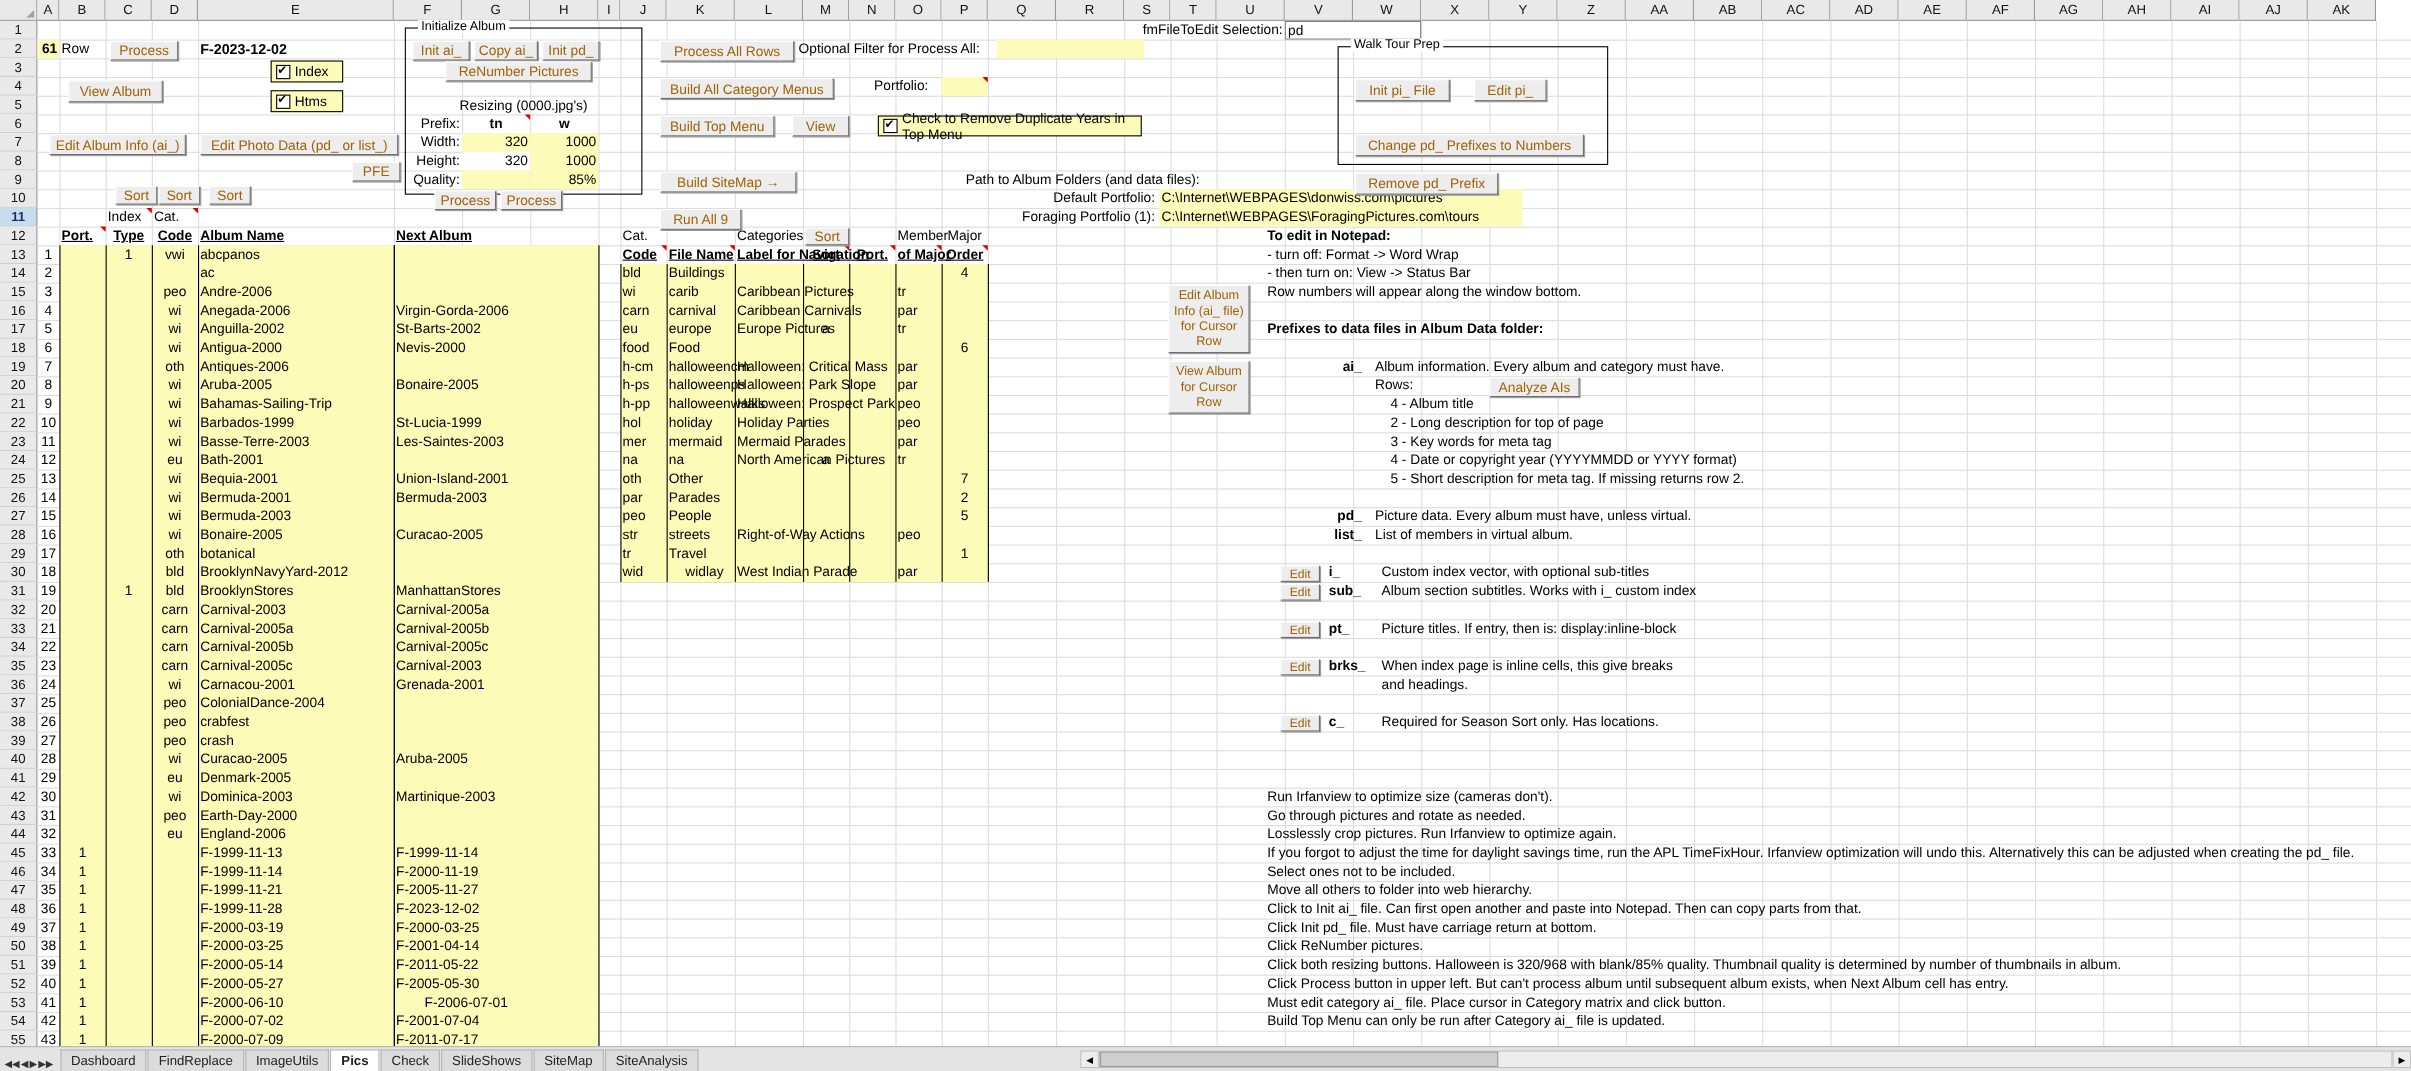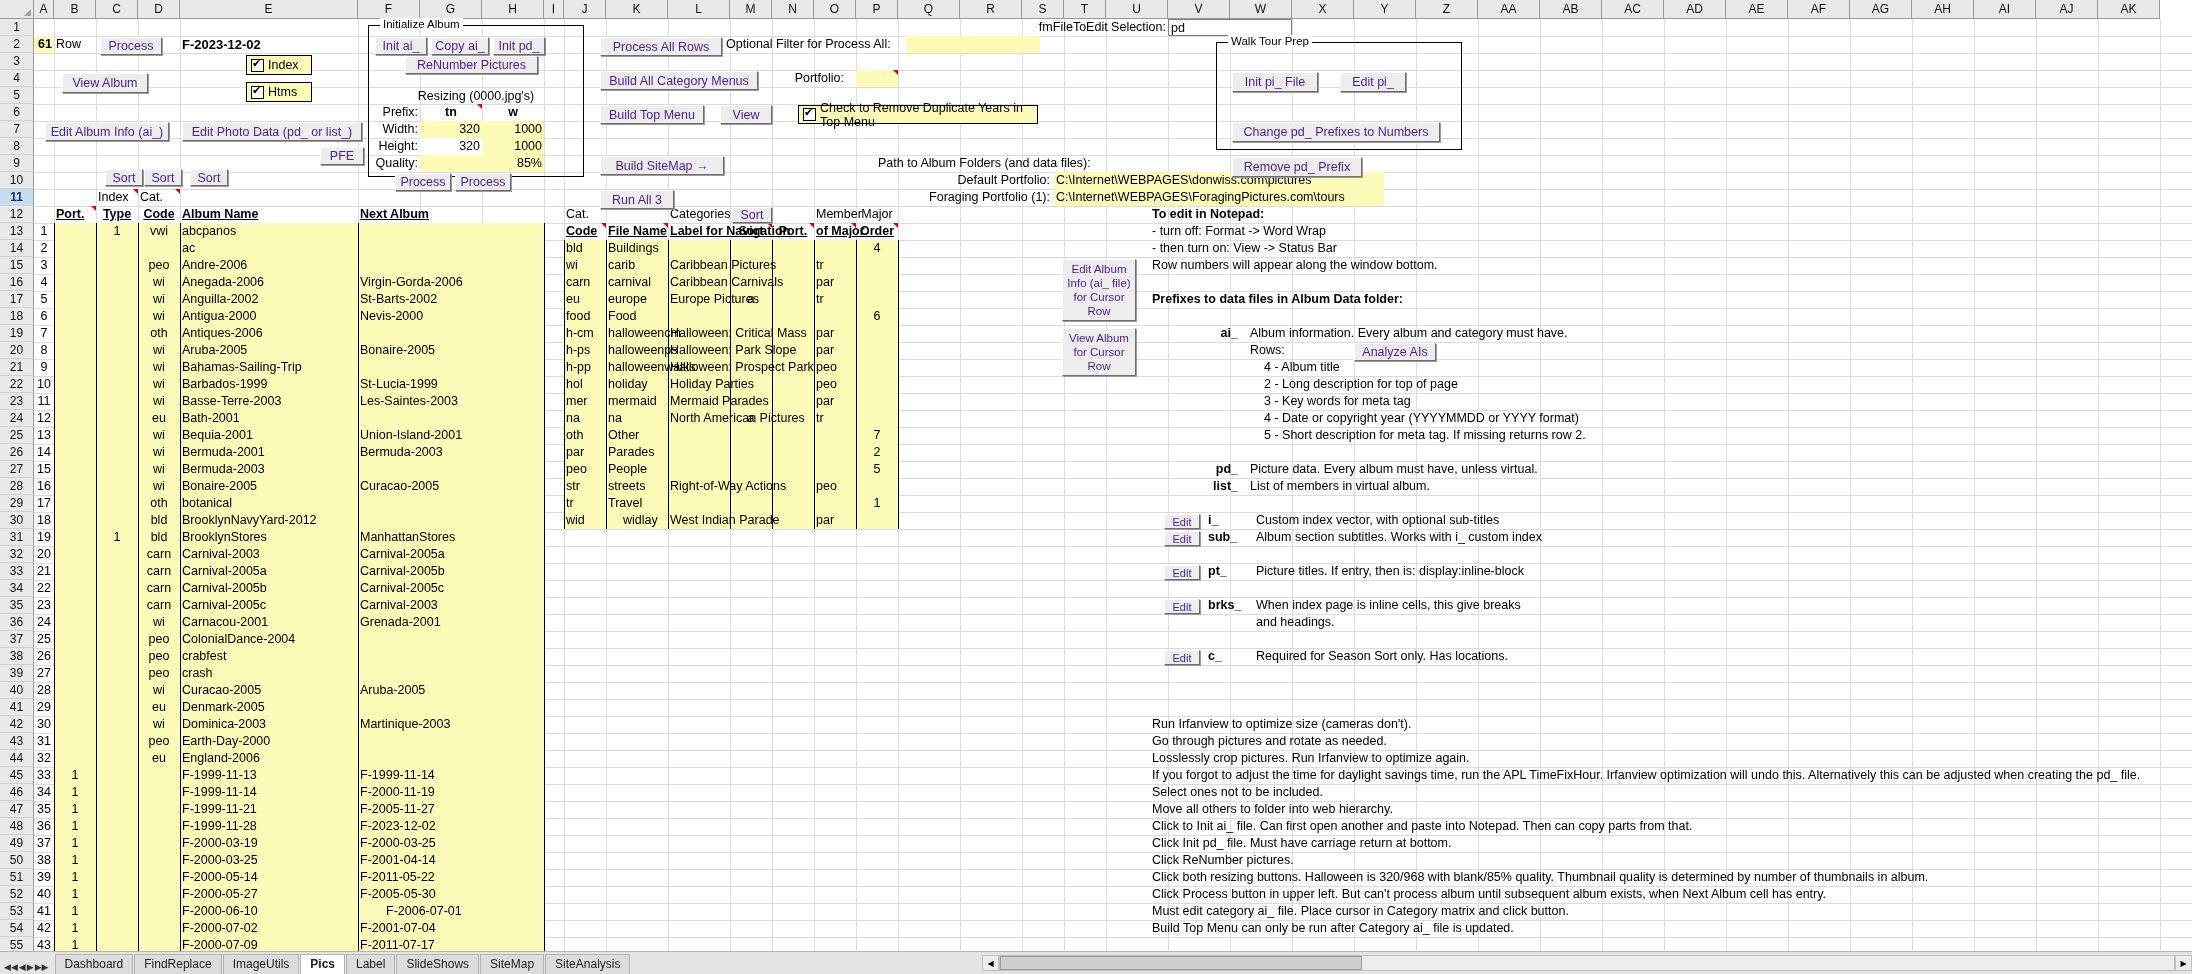--- a/index.html
+++ b/index.html
@@ -28,21 +28,21 @@
   .r{text-align:right;}
   .c{text-align:center;}
   .b{font-weight:bold;}
   .ul{text-decoration:underline;font-weight:bold;}
   .cmt:after{content:"";position:absolute;top:0;right:0;border-top:5px solid #e00000;border-left:5px solid transparent;}
 
   
   .btn{position:absolute;box-sizing:border-box;background:#ededed;
        border-top:1px solid #fff;border-left:1px solid #fff;
        border-right:1px solid #6e6e6e;border-bottom:1px solid #6e6e6e;
-       box-shadow:1px 1px 0 #9c9c9c;font-size:12.5px;color:#4c1d95;
+       box-shadow:1px 1px 0 #9c9c9c;font-size:12.5px;color:#a16207;
        display:flex;align-items:center;justify-content:center;text-align:center;
        line-height:14px;cursor:default;}
 
   
   .chk{position:absolute;box-sizing:border-box;background:#fdfbb8;border:1px solid #000;
        display:flex;align-items:center;gap:4px;padding:0 4px;font-size:12.5px;}
   .chkbox{width:11px;height:11px;border:1px solid #000;background:#fff;position:relative;flex:0 0 auto;}
   .chkbox:after{content:"\2714";position:absolute;left:0px;top:-3px;font-size:11px;color:#000;}
 
   
@@ -764,21 +764,21 @@
       <div class="btn" style="left: 431px; top: 37px; width: 58px; height: 18px;">Copy ai_</div>
       <div class="btn" style="left: 493px; top: 37px; width: 52px; height: 18px;">Init pd_</div>
       <div class="btn" style="left: 405px; top: 56px; width: 133px; height: 18px;">ReNumber Pictures</div>
       <div class="btn" style="left: 395px; top: 173px; width: 56px; height: 18px;">Process</div>
       <div class="btn" style="left: 455px; top: 173px; width: 56px; height: 18px;">Process</div>
       <div class="btn" style="left: 600px; top: 37px; width: 122px; height: 19px;">Process All Rows</div>
       <div class="btn" style="left: 600px; top: 71px; width: 158px; height: 19px;">Build All Category Menus</div>
       <div class="btn" style="left: 600px; top: 105px; width: 104px; height: 19px;">Build Top Menu</div>
       <div class="btn" style="left: 720px; top: 105px; width: 52px; height: 19px;">View</div>
       <div class="btn" style="left: 600px; top: 156px; width: 124px; height: 19px;">Build SiteMap →</div>
-      <div class="btn" style="left: 600px; top: 190px; width: 74px; height: 19px;">Run All 3</div>
+      <div class="btn" style="left: 600px; top: 190px; width: 74px; height: 19px;">Run All 9</div>
       <div class="chk" style="left: 798px; top: 105px; width: 240px; height: 19px;">
         <span class="chkbox"></span>
         <span>Check to Remove Duplicate Years in Top Menu</span>
       </div>
       <div class="frame" style="left: 1216px; top: 42px; width: 246px; height: 108px;"></div>
       <div class="frame-lbl" style="left: 1228px; top: 35px;">Walk Tour Prep</div>
       <div class="btn" style="left: 1232px; top: 72px; width: 86px; height: 20px;">Init pi_ File</div>
       <div class="btn" style="left: 1340px; top: 72px; width: 66px; height: 20px;">Edit pi_</div>
       <div class="btn" style="left: 1232px; top: 122px; width: 208px; height: 20px;">Change pd_ Prefixes to Numbers</div>
       <div class="btn" style="left: 1232px; top: 157px; width: 130px; height: 20px;">Remove pd_ Prefix</div>
@@ -799,21 +799,21 @@
       <span class="navbtn">◀◀</span>
       <span class="navbtn">◀</span>
       <span class="navbtn">▶</span>
       <span class="navbtn">▶▶</span>
     </div>
   <div id="tabs" style="display:flex;align-items:flex-end;">
       <div class="tab">Dashboard</div>
       <div class="tab">FindReplace</div>
       <div class="tab">ImageUtils</div>
       <div class="tab active">Pics</div>
-      <div class="tab">Label</div>
+      <div class="tab">Check</div>
       <div class="tab">SlideShows</div>
       <div class="tab">SiteMap</div>
       <div class="tab">SiteAnalysis</div>
     </div>
   <div class="hscroll">
     <div class="hs-arrow">◀</div>
     <div class="hs-track">
       <div class="hs-thumb"></div>
     </div>
     <div class="hs-arrow">▶</div>

